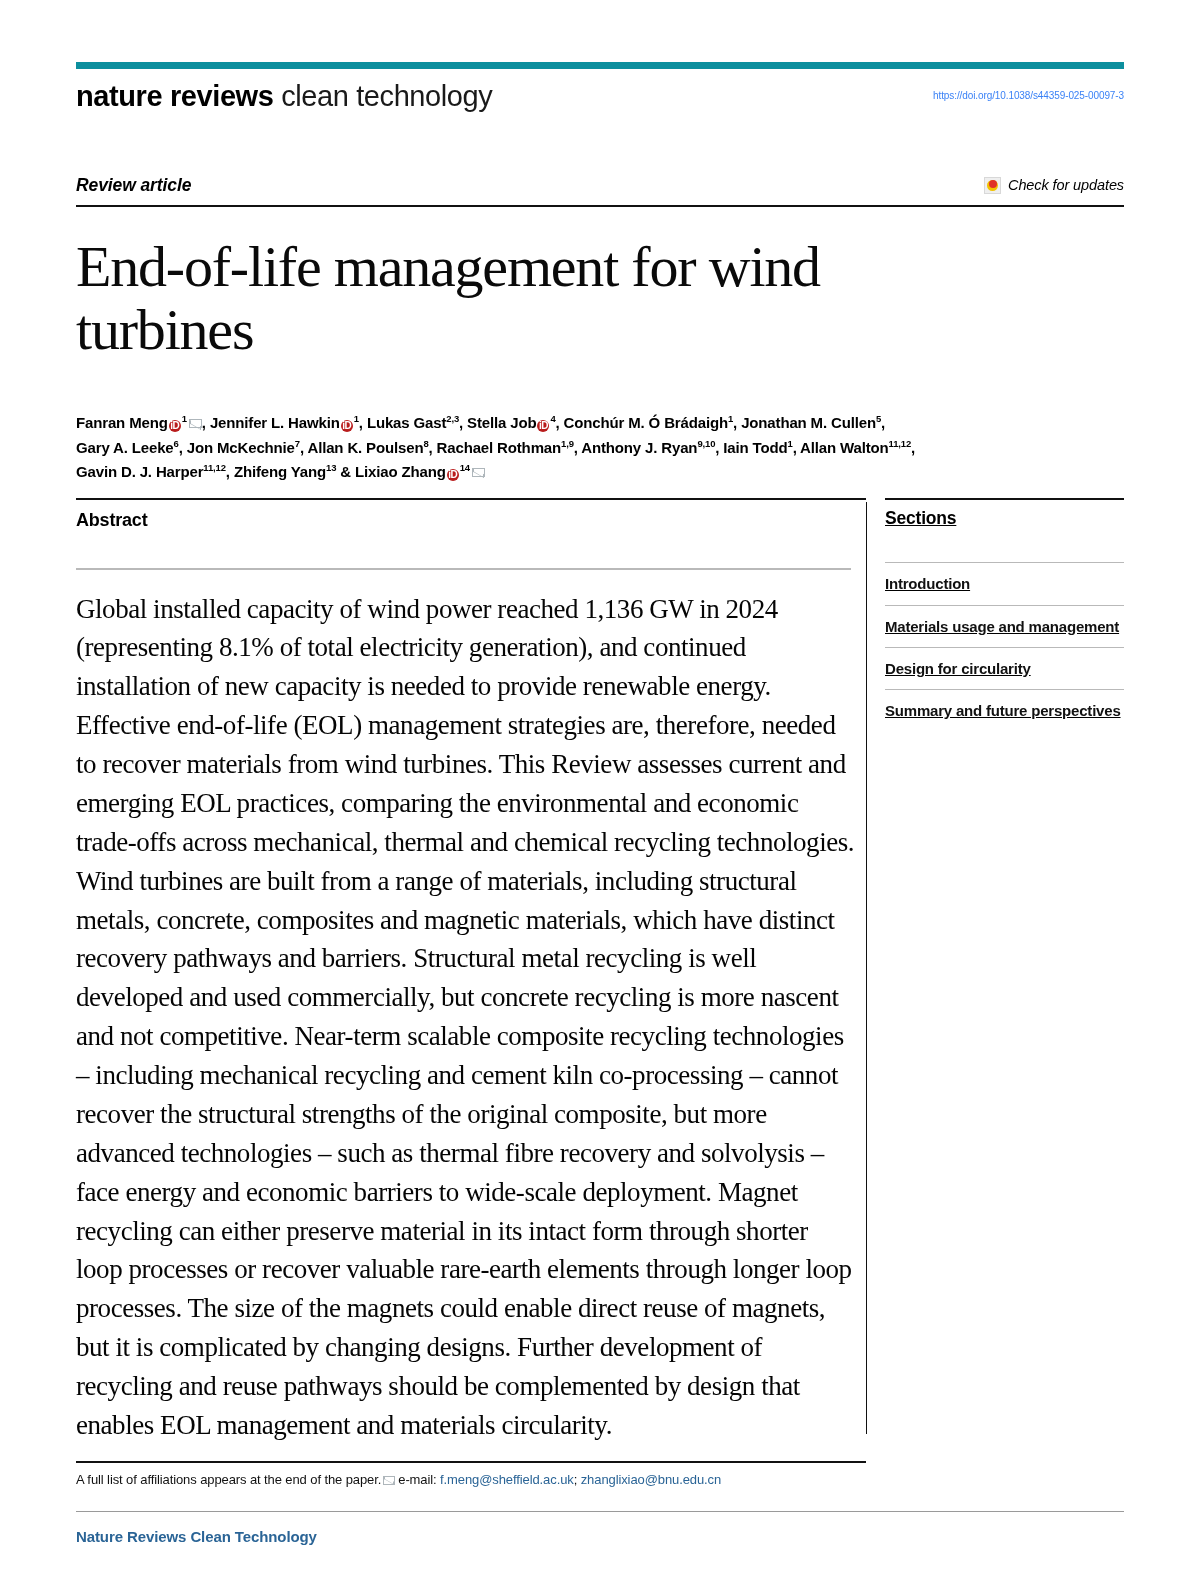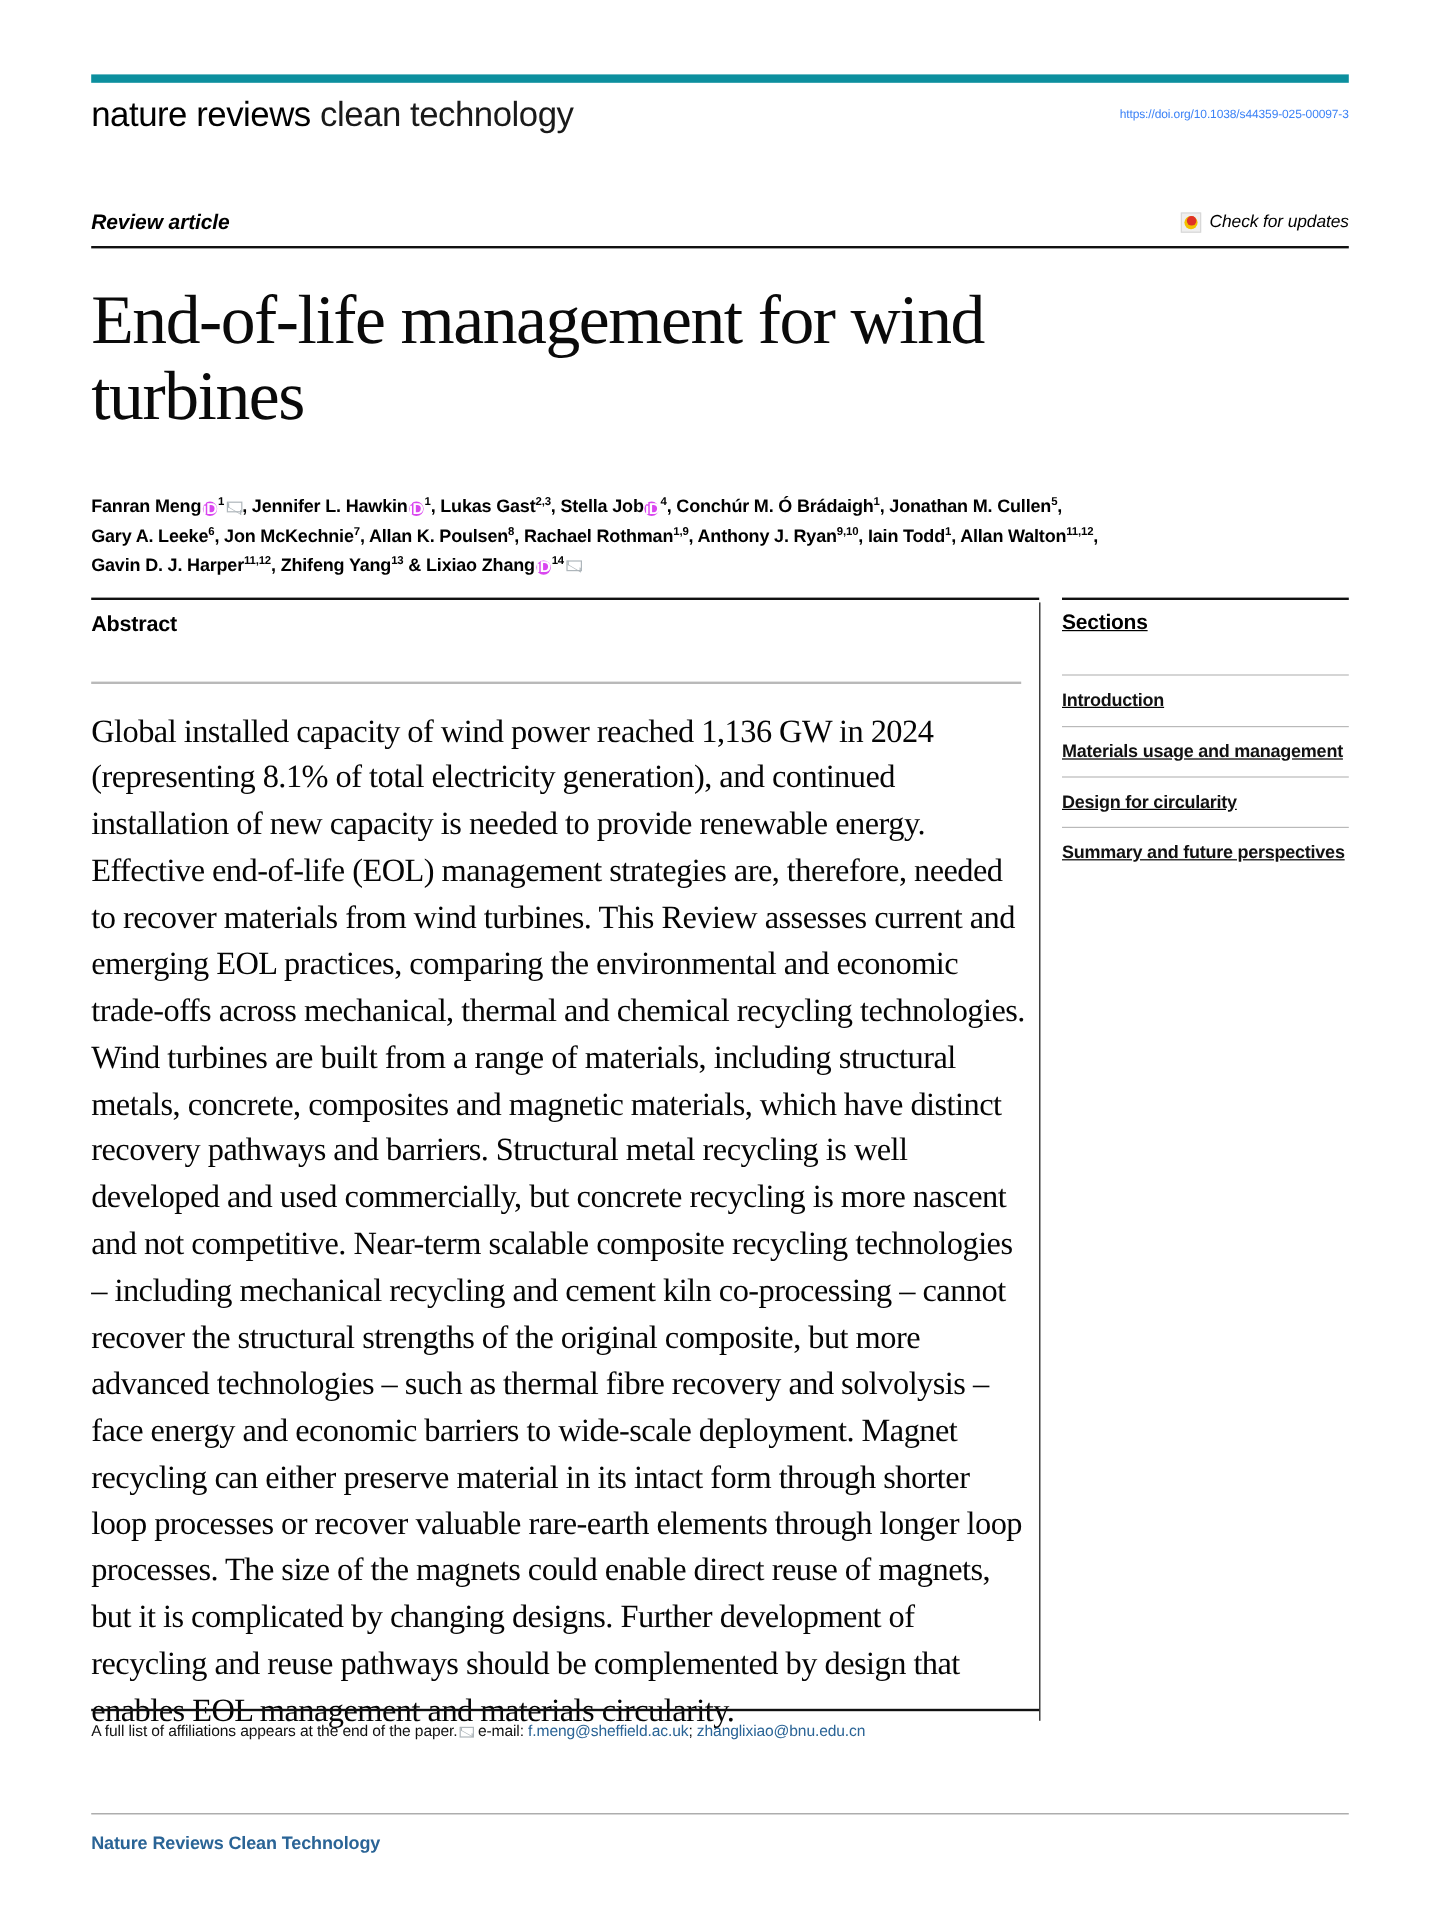--- a/index.html
+++ b/index.html
@@ -39,21 +39,21 @@
     width: 1048px;
   }
   .logo {
     font-size: 29px;
     letter-spacing: -0.4px;
     line-height: 1;
     white-space: nowrap;
     color: #000;
   }
   .logo .b {
-    font-weight: 400;
+    font-weight: 700;
   }
   .logo .l {
     font-weight: 400;
     color: #1a1a1a;
   }
   .doi {
     font-size: 10px;
     color: #3b82f6;
     text-decoration: none;
     padding-top: 8px;
@@ -137,23 +137,23 @@
   .authors sup {
     font-size: 9.5px;
     font-weight: 700;
     vertical-align: super;
     line-height: 0;
   }
   .orcid {
     display: inline-block;
     width: 12px; height: 12px;
     border-radius: 50%;
-    background: #d946ef;
+    background: #b91c1c;
     color: #fff;
-    font-size: 13px;
+    font-size: 10px;
     font-weight: 700;
     line-height: 12px;
     text-align: center;
     letter-spacing: -0.5px;
     vertical-align: -1px;
     margin: 0 1px;
   }
   .env {
     display: inline-block;
     width: 13px; height: 9.5px;
@@ -249,21 +249,21 @@
     border-top: 1.2px solid #b9b9b9;
     color: #111;
     text-decoration: none;
     display: block;
   }
 
   
   .footnote-wrap {
     position: absolute;
     left: 76px;
-    top: 1424px;
+    top: 1461px;
     width: 790px;
   }
   .foot-rule {
     height: 1.6px;
     background: #111;
     width: 790px;
   }
   .footnote {
     font-size: 13px;
     letter-spacing: -0.1px;

